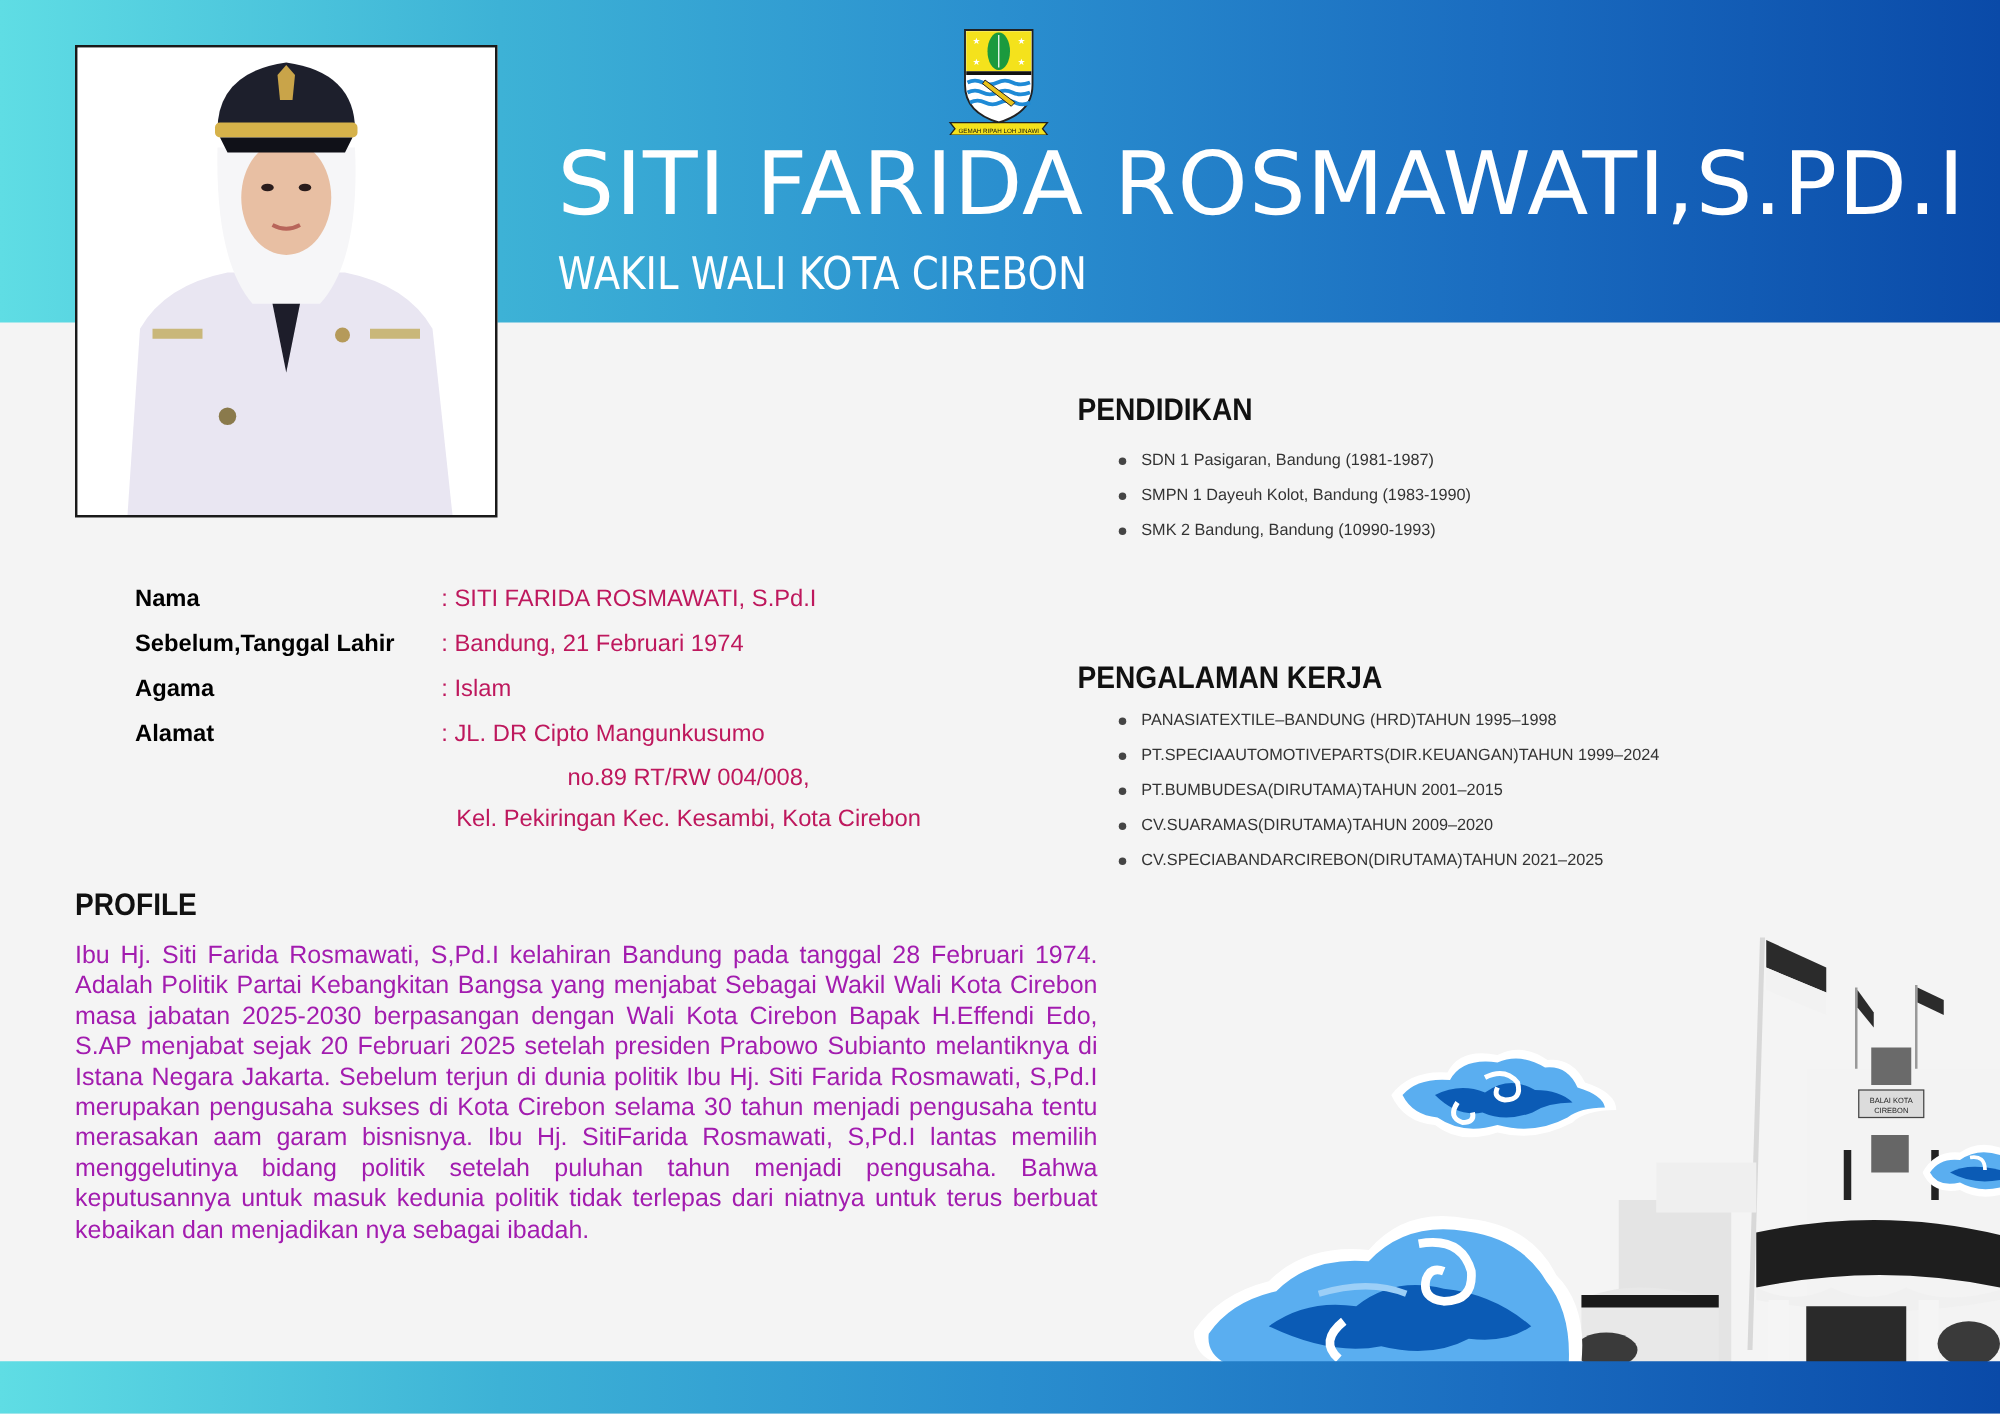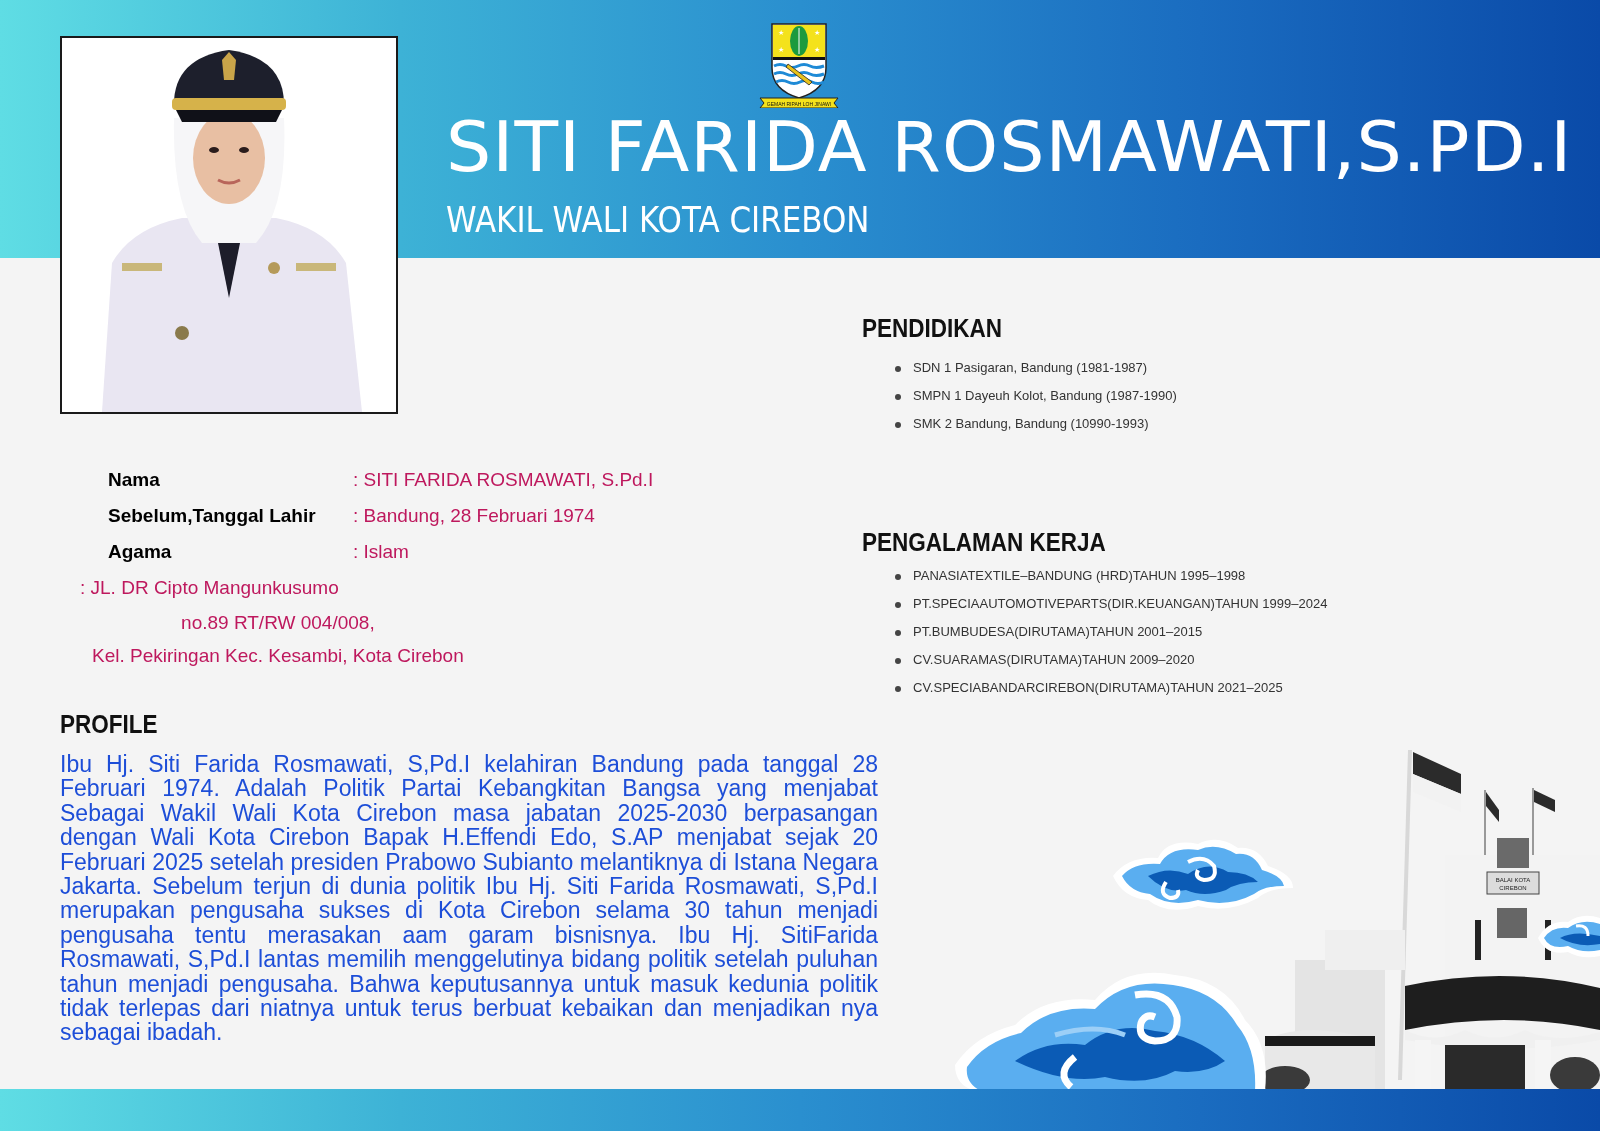--- a/index.html
+++ b/index.html
@@ -45,21 +45,21 @@
     transform: scaleX(0.9); transform-origin: left; white-space: nowrap;
   }
   .bullet-list { position: absolute; list-style: none; font-size: 13px; color: #333; }
   .bullet-list li { position: relative; padding-left: 22px; line-height: 28px; white-space: nowrap; }
   .bullet-list li::before {
     content: ""; position: absolute; left: 4px; top: 12px; width: 6px; height: 6px;
     border-radius: 50%; background: #444;
   }
   .profile-text {
     position: absolute; left: 60px; top: 752px; width: 818px;
-    font-size: 23px; line-height: 24.4px; color: #1d4ed8; text-align: justify;
+    font-size: 20px; line-height: 24.4px; color: #a21caf; text-align: justify;
   }
   .decor { position: absolute; }
 </style>
 </head>
 <body>
 
 <div class="header-band"></div>
 
 <div class="logo">
   <svg width="90" height="88" viewBox="0 0 90 88">
@@ -109,42 +109,43 @@
   </svg>
 </div>
 
 <div class="info-table">
   <div class="info-row">
     <span class="info-label">Nama</span>
     <span class="info-value">: SITI FARIDA ROSMAWATI, S.Pd.I</span>
   </div>
   <div class="info-row">
     <span class="info-label">Sebelum,Tanggal Lahir</span>
-    <span class="info-value">: Bandung, 28 Februari 1974</span>
+    <span class="info-value">: Bandung, 21 Februari 1974</span>
   </div>
   <div class="info-row">
     <span class="info-label">Agama</span>
     <span class="info-value">: Islam</span>
   </div>
   <div class="info-row">
+    <span class="info-label">Alamat</span>
     <span class="info-value">
       <span class="line">: JL. DR Cipto Mangunkusumo</span>
       <span class="line indent">no.89 RT/RW 004/008,</span>
       <span class="line indent">Kel. Pekiringan Kec. Kesambi, Kota Cirebon</span>
     </span>
   </div>
 </div>
 
 <div class="section-heading" style="left:60px; top:710px;">PROFILE</div>
 <p class="profile-text">Ibu Hj. Siti Farida Rosmawati, S,Pd.I kelahiran Bandung pada tanggal 28 Februari 1974. Adalah Politik Partai Kebangkitan Bangsa yang menjabat Sebagai Wakil Wali Kota Cirebon masa jabatan 2025-2030 berpasangan dengan Wali Kota Cirebon Bapak H.Effendi Edo, S.AP menjabat sejak 20 Februari 2025 setelah presiden Prabowo Subianto melantiknya di Istana Negara Jakarta. Sebelum terjun di dunia politik Ibu Hj. Siti Farida Rosmawati, S,Pd.I merupakan pengusaha sukses di Kota Cirebon selama 30 tahun menjadi pengusaha tentu merasakan aam garam bisnisnya. Ibu Hj. SitiFarida Rosmawati, S,Pd.I lantas memilih menggelutinya bidang politik setelah puluhan tahun menjadi pengusaha. Bahwa keputusannya untuk masuk kedunia politik tidak terlepas dari niatnya untuk terus berbuat kebaikan dan menjadikan nya sebagai ibadah.</p>
 
 <div class="section-heading" style="left:862px; top:314px;">PENDIDIKAN</div>
 <ul class="bullet-list" style="left:891px; top:354px;">
   <li>SDN 1 Pasigaran, Bandung (1981-1987)</li>
-  <li>SMPN 1 Dayeuh Kolot, Bandung (1987-1990)</li>
+  <li>SMPN 1 Dayeuh Kolot, Bandung (1983-1990)</li>
   <li>SMK 2 Bandung, Bandung (10990-1993)</li>
 </ul>
 
 <div class="section-heading" style="left:862px; top:528px;">PENGALAMAN KERJA</div>
 <ul class="bullet-list" style="left:891px; top:562px;">
   <li>PANASIATEXTILE–BANDUNG (HRD)TAHUN 1995–1998</li>
   <li>PT.SPECIAAUTOMOTIVEPARTS(DIR.KEUANGAN)TAHUN 1999–2024</li>
   <li>PT.BUMBUDESA(DIRUTAMA)TAHUN 2001–2015</li>
   <li>CV.SUARAMAS(DIRUTAMA)TAHUN 2009–2020</li>
   <li>CV.SPECIABANDARCIREBON(DIRUTAMA)TAHUN 2021–2025</li>

